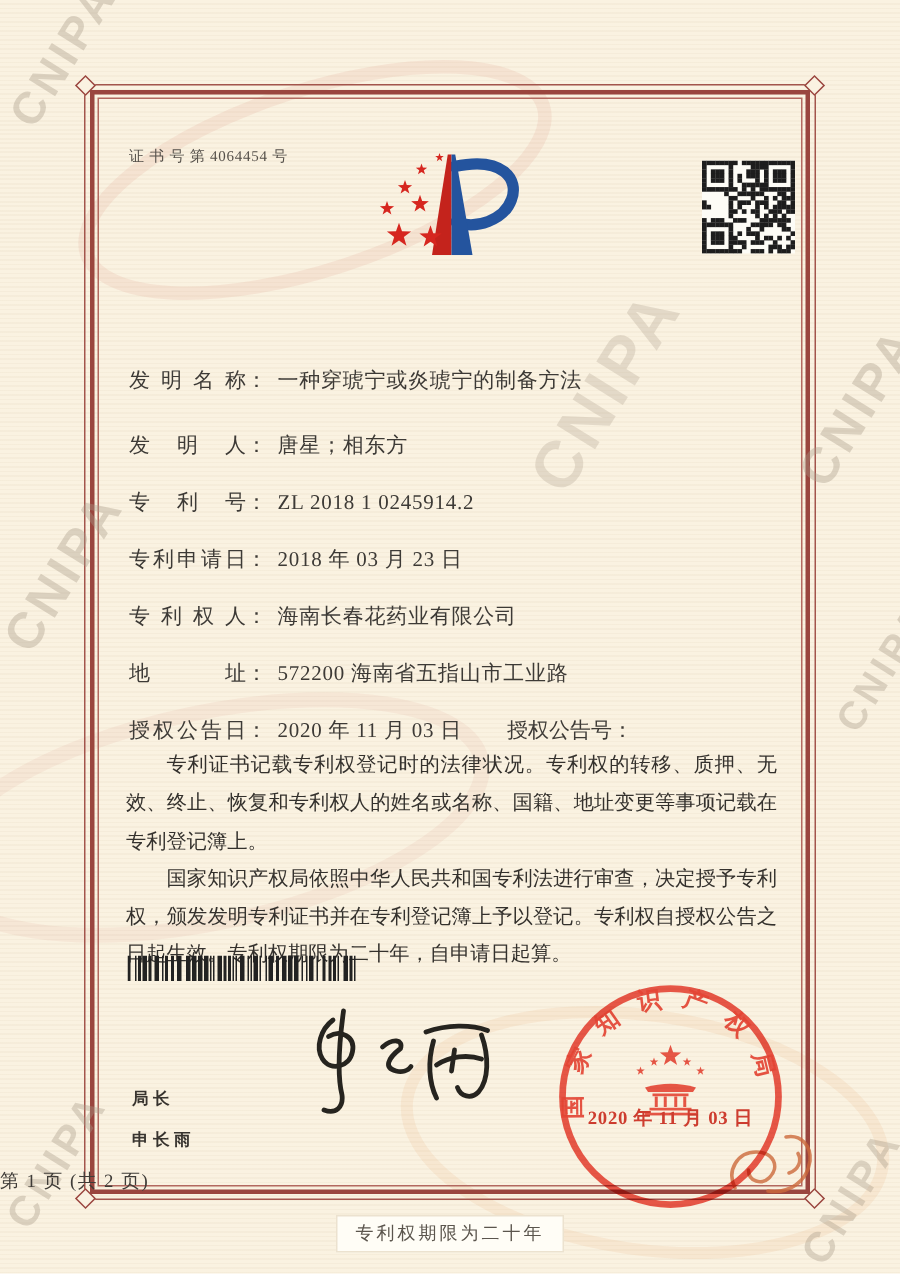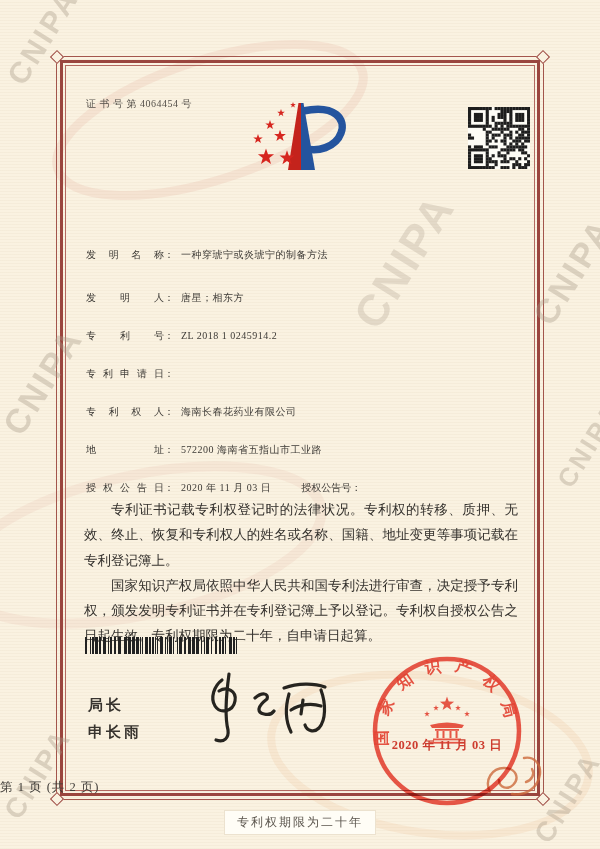--- a/index.html
+++ b/index.html
@@ -27,33 +27,33 @@
   .wm7{left:542px; top:430px; font-size:26px;}
   .guilloche{position:absolute; left:0; top:0; z-index:0; pointer-events:none;}
 
   .cert-no{position:absolute; left:86px; top:97px; font-size:10px; color:#55504a; letter-spacing:.5px; z-index:2;}
   .logo{position:absolute; left:246px; top:98px; z-index:2;}
   .qr{position:absolute; left:468px; top:107px; width:62px; height:62px; background:#fdfcf6; z-index:2;}
   .title{position:absolute; left:0; right:0; top:183px; text-align:center; font-size:31px; font-weight:600;
          color:#3a3633; letter-spacing:18px; text-indent:18px; z-index:2;}
 
   .fields{position:absolute; left:86px; top:244px; width:436px; z-index:2;}
-  .frow{display:flex; align-items:baseline; font-size:10px; color:#3d3a36; line-height:21px; margin-bottom:17px;}
+  .frow{display:flex; align-items:baseline; font-size:14px; color:#3d3a36; line-height:21px; margin-bottom:17px;}
   .frow.first{margin-bottom:22px;}
   .flabel{display:inline-block; width:78px; flex:none; text-align:justify; text-align-last:justify;}
   .fcolon{flex:none; margin-right:7px;}
   .fvalue{letter-spacing:.5px;}
   .grant-group2{margin-left:30px; display:flex; align-items:flex-start;}
 
   .paras{position:absolute; left:84px; top:497px; width:434px; z-index:2;}
   .paras p{margin:0; font-size:13.5px; line-height:25.3px; color:#34312d; text-align:justify; text-indent:2em;}
 
   .barcode{position:absolute; left:85px; top:637px; z-index:2;}
 
-  .officer{position:absolute; left:88px; top:692px; z-index:2; font-size:15px; font-weight:600;
+  .officer{position:absolute; left:88px; top:720px; z-index:2; font-size:11px; font-weight:600;
            color:#38342f; letter-spacing:3px; line-height:27px;}
   .sig{position:absolute; left:188px; top:668px; z-index:2;}
 
   .seal{position:absolute; left:365px; top:649px; z-index:3; mix-blend-mode:multiply; opacity:.92;}
   .flourish{position:absolute; left:482px; top:740px; z-index:2; opacity:.8;}
 
   .pageinfo{position:absolute; left:0; right:0; top:779px; font-size:12.5px;
             color:#3f3c38; letter-spacing:1px; z-index:2;}
   .footer-note{position:absolute; left:0; right:0; top:810px; text-align:center; z-index:2;}
   .footer-note span{display:inline-block; background:#fffdf6; border:1px solid #ece2cf;
@@ -365,20 +365,21 @@
       <span class="fvalue">唐星；相东方</span>
     </div>
     <div class="frow">
       <span class="flabel">专利号</span>
         <span class="fcolon">：</span>
       <span class="fvalue">ZL 2018 1 0245914.2</span>
     </div>
     <div class="frow">
       <span class="flabel">专利申请日</span>
         <span class="fcolon">：</span>
+      <span class="fvalue">2018 年 03 月 23 日</span>
     </div>
     <div class="frow">
       <span class="flabel">专利权人</span>
         <span class="fcolon">：</span>
       <span class="fvalue">海南长春花药业有限公司</span>
     </div>
     <div class="frow">
       <span class="flabel">地址</span>
         <span class="fcolon">：</span>
       <span class="fvalue">572200 海南省五指山市工业路</span>

